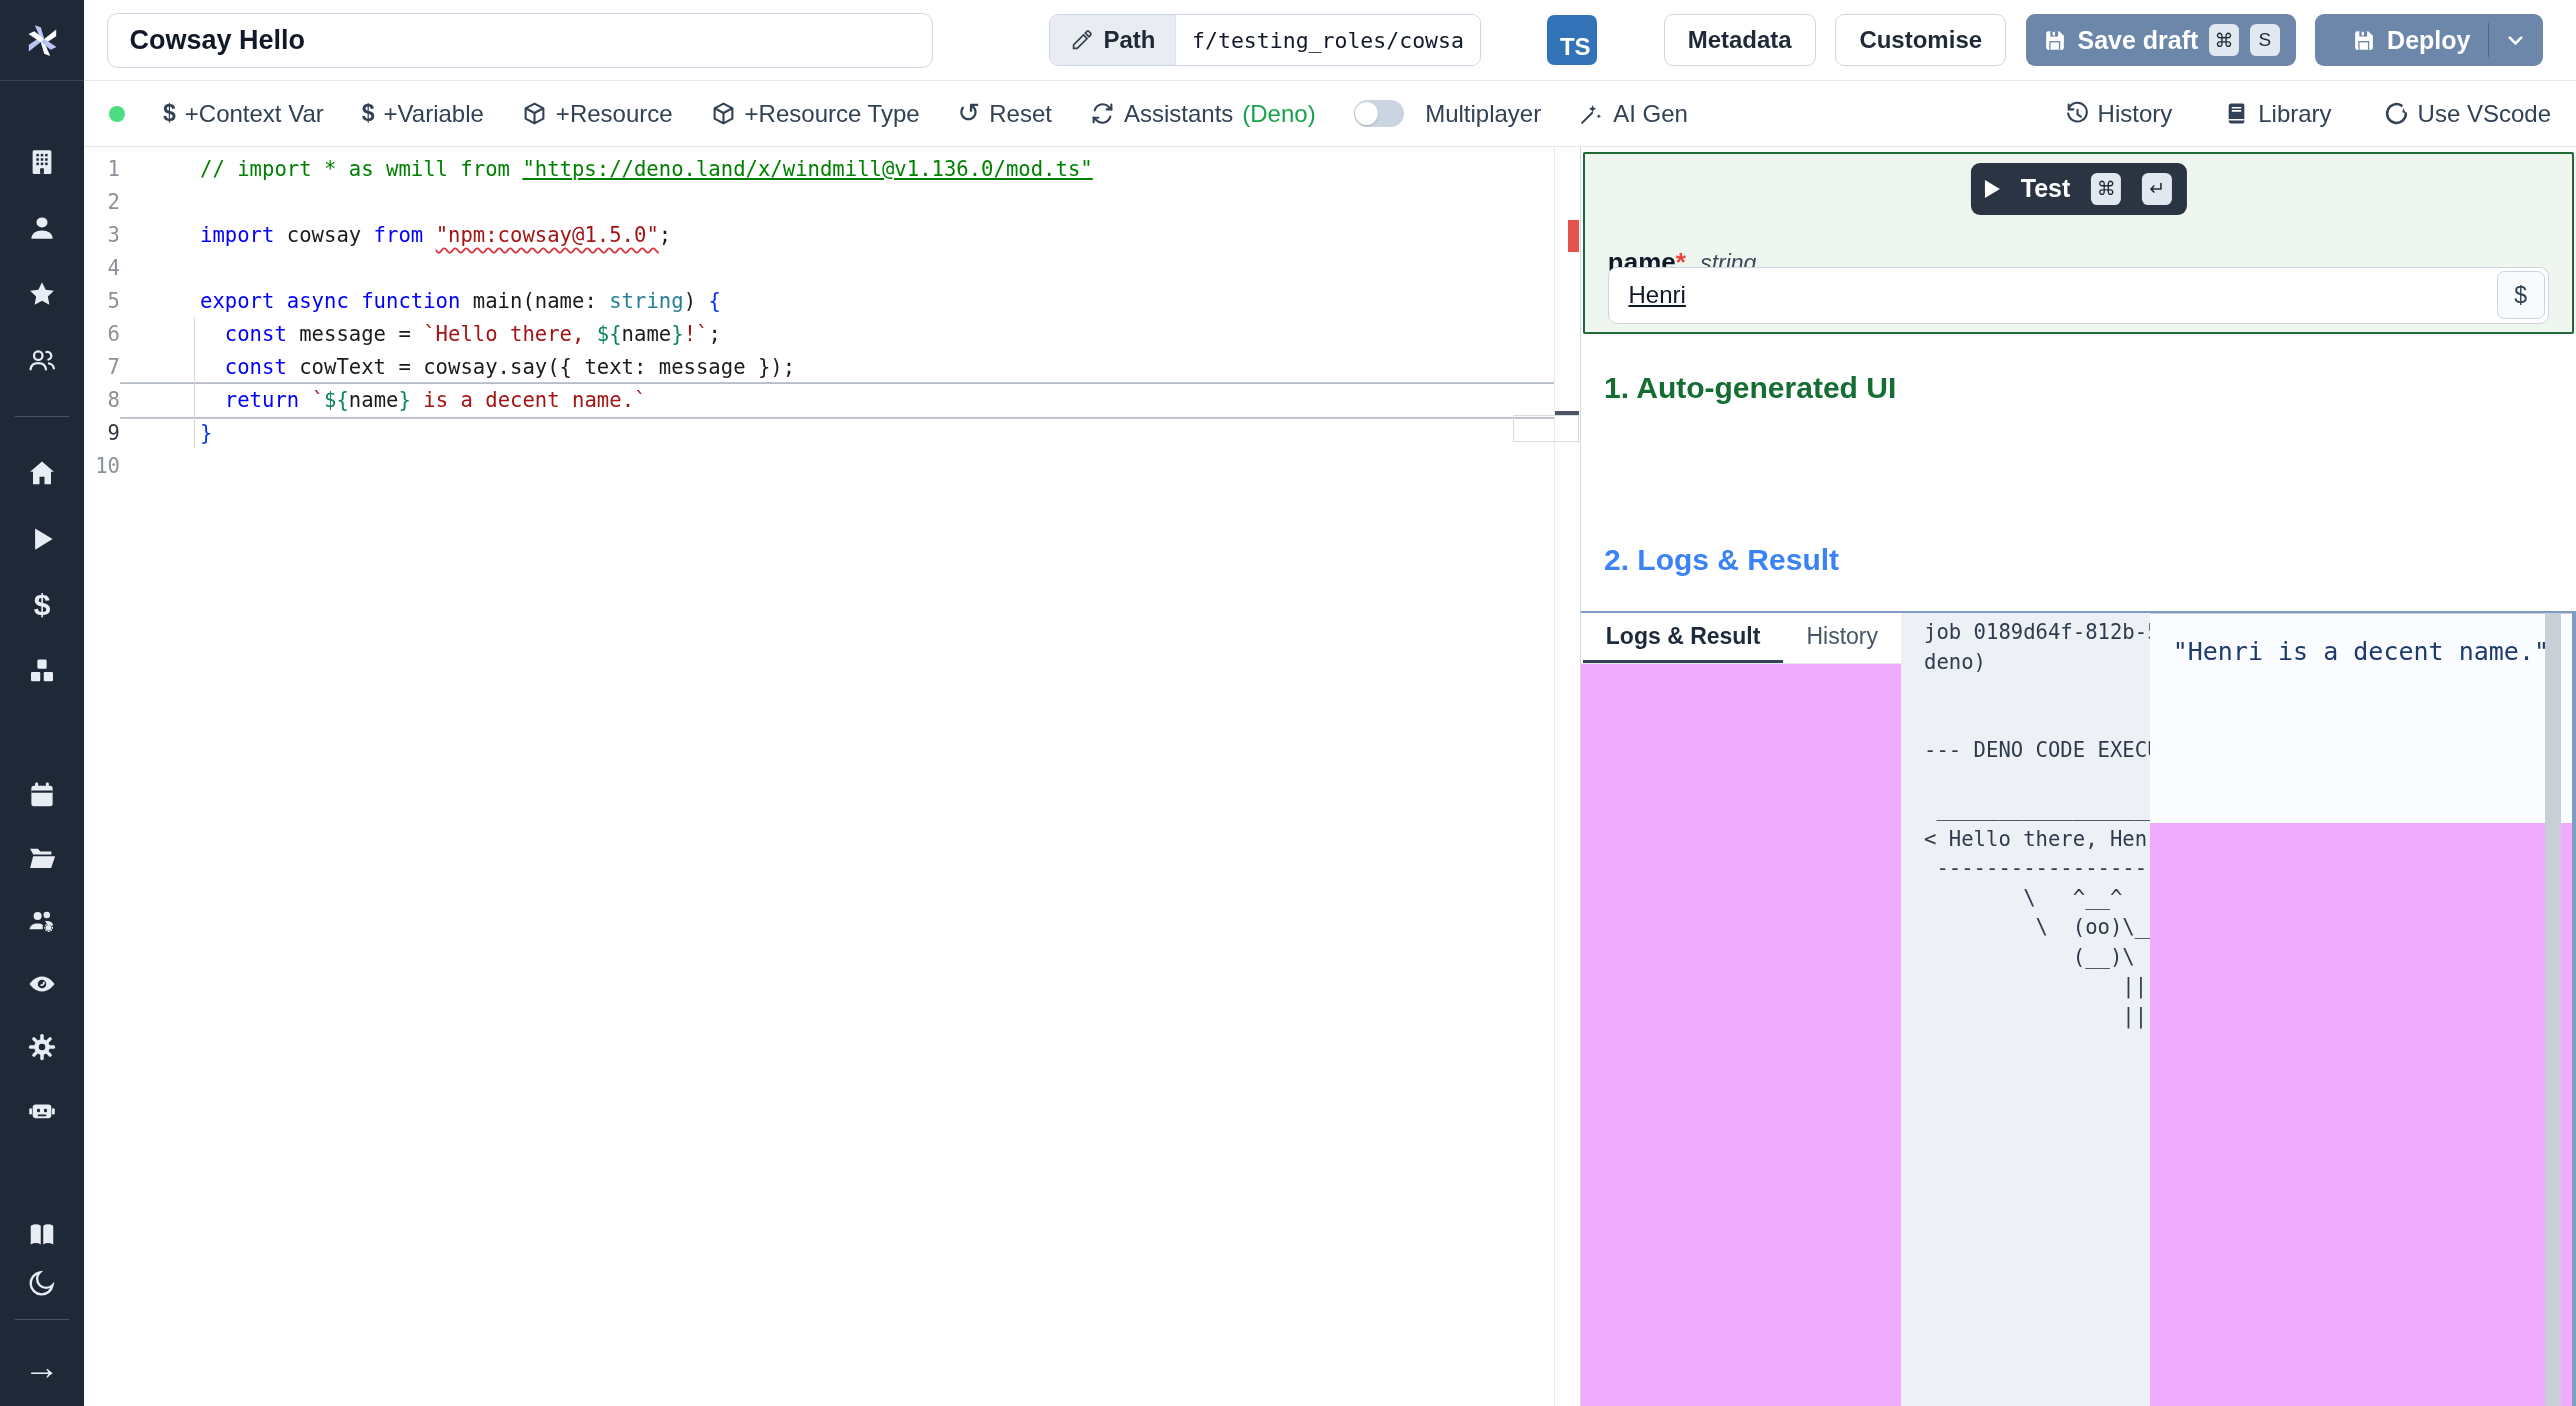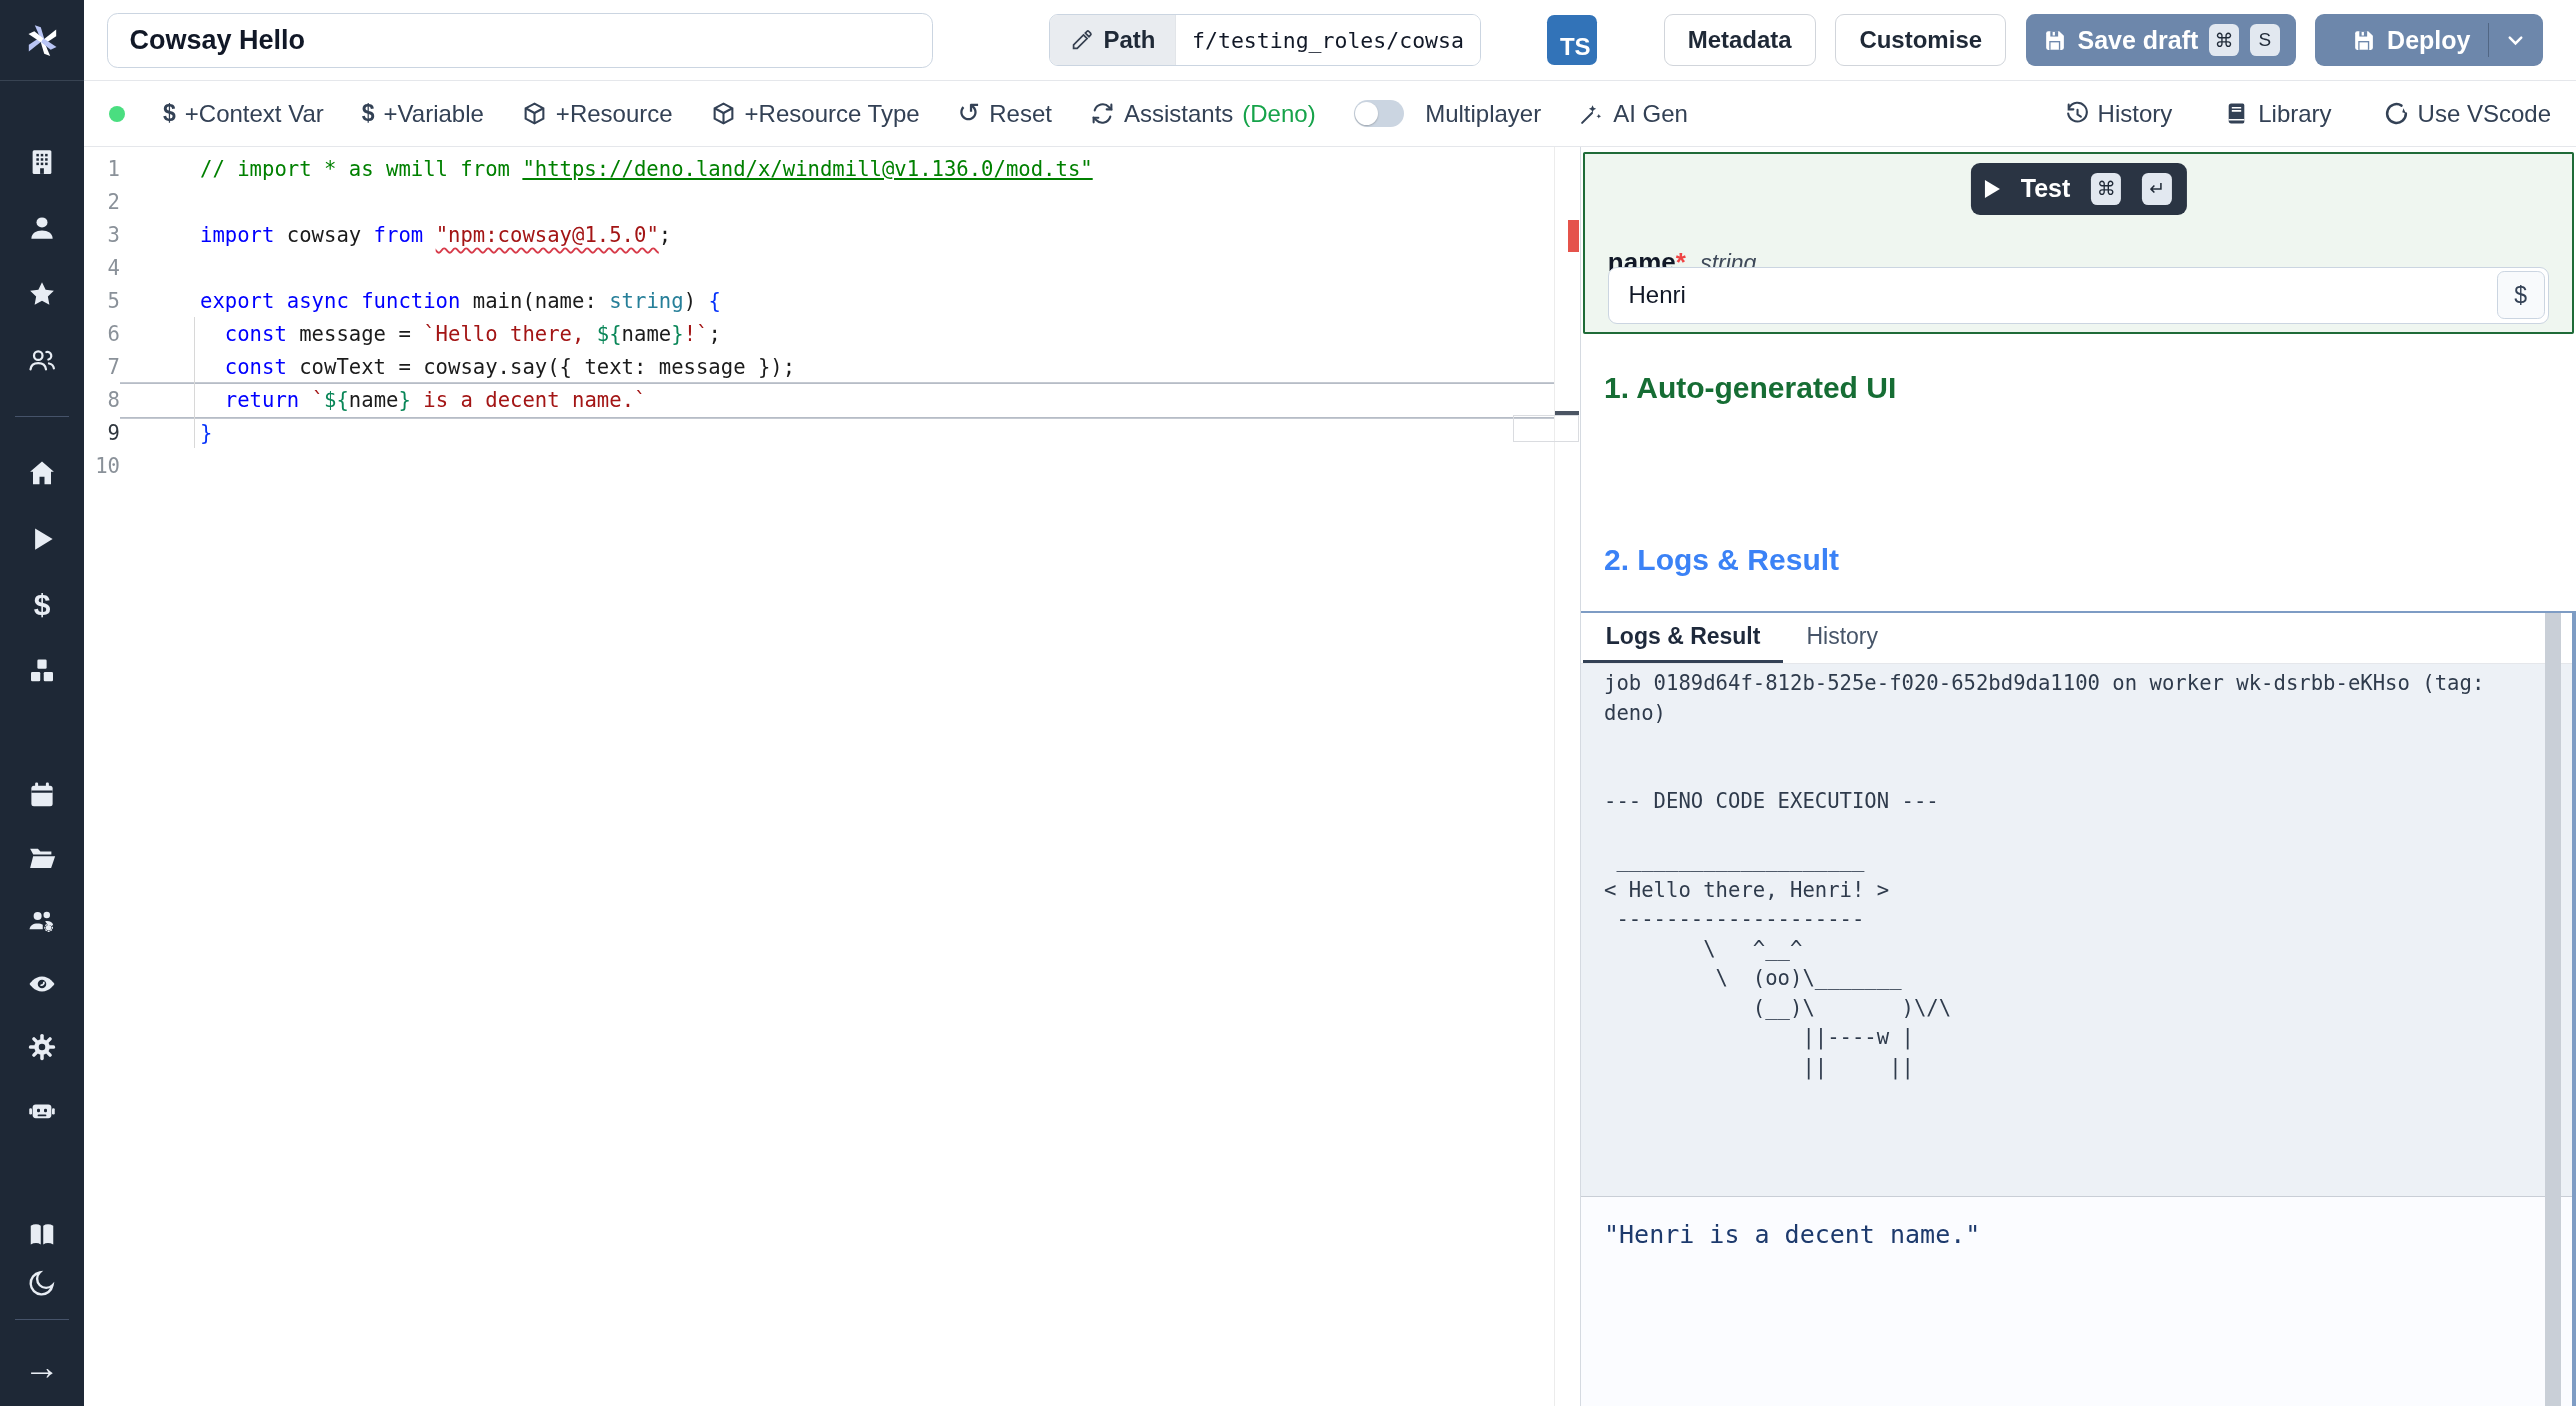--- a/index.html
+++ b/index.html
@@ -101,31 +101,31 @@
     display:flex; align-items:center; gap:21px; padding:0 14.3px; cursor:pointer; }
   .test-label { font:700 25px "Liberation Sans", sans-serif; }
   .play-tri { width:0; height:0; border-left:15px solid #fff; border-top:9.8px solid transparent; border-bottom:9.8px solid transparent; }
   .arg-row { position:absolute; left:23px; top:93px; display:flex; align-items:baseline; gap:14.3px; }
   .arg-name { font:700 26px "Liberation Sans", sans-serif; color:#111827; }
   .req { color:#ef4444; }
   .arg-type { font:italic 23px "Liberation Sans", sans-serif; color:#3f4a5a; }
   .arg-input { position:absolute; left:23px; right:23px; top:113px; height:57px; background:#fff;
     border:0.9px solid #cbd5e1; border-radius:9px; display:flex; align-items:center; overflow:hidden; }
   .arg-value { flex:1; border:none; outline:none; padding-left:19.7px;
-    font:24px "Liberation Sans", sans-serif; color:#111827; background:transparent; }
+    font:24px "Liberation Sans", sans-serif; color:#111827; background:transparent;text-decoration:underline; }
   .dollar-btn { width:48px; height:48px; margin-right:3.6px; background:#f8fafc; border:0.9px solid #cbd5e1;
     border-radius:7.2px; font:23px "Liberation Sans", sans-serif; color:#334155;
     display:flex; align-items:center; justify-content:center; cursor:pointer; flex-shrink:0; }
   .section-title { position:absolute; left:23px; font:700 30px "Liberation Sans", sans-serif; }
   .s1 { top:224px; color:var(--section1,#166d34); }
   .s2 { top:396px; color:var(--section2,#3b82f6); }
 
   .logs-panel { position:absolute; left:0; right:0; top:464px; bottom:0; background:#f0abfc;
     border-top:2.7px solid var(--logs_border,#7e9cc4); border-right:4.5px solid var(--logs_border,#7e9cc4);
-    display:flex; flex-direction:column; }
+    display:flex; }
   .tabs { height:51px; display:flex; align-items:stretch; border-bottom:0.9px solid #e5e7eb; background:#fff; padding-left:1.8px; flex-shrink:0; }
   .tab { display:flex; align-items:center; padding:0 23px; font:600 23px "Liberation Sans", sans-serif;
     color:#1e293b; border-bottom:3.6px solid #334155; cursor:pointer; }
   .tab.inactive { font-weight:400; color:#475569; border-bottom:3.6px solid transparent; }
   .log-body { flex:1; background:var(--log_bg,#edf1f6); overflow:hidden; }
   .stats { display:flex; align-items:center; padding:16px 50px 7.2px 23px;
     font:23px "Liberation Sans", sans-serif; color:#334155; }
   .stat-mem { margin-left:121px; }
   .expand { margin-left:auto; font-weight:700; font-size:24px; color:#1e293b; cursor:pointer; }
   .autoscroll { margin-left:23px; }

